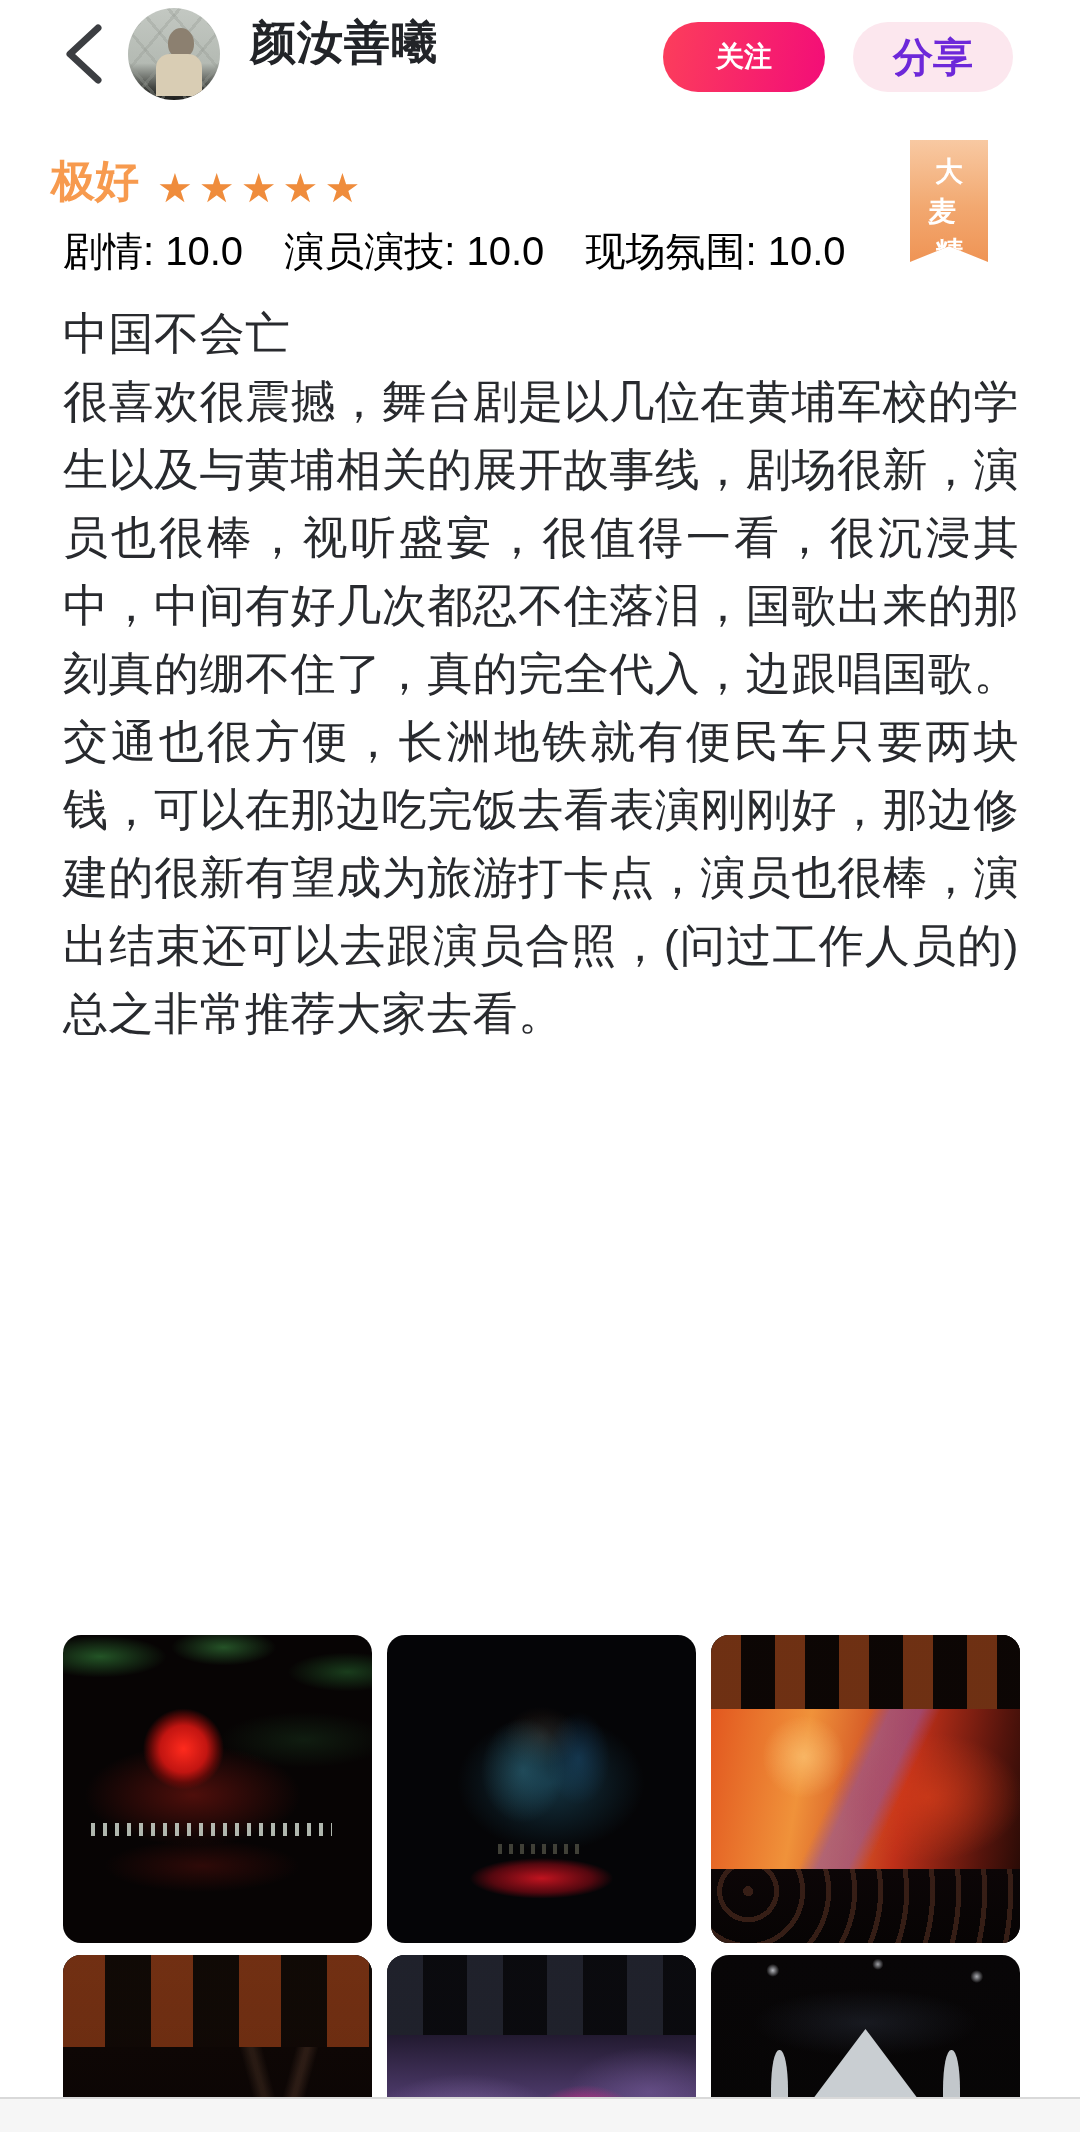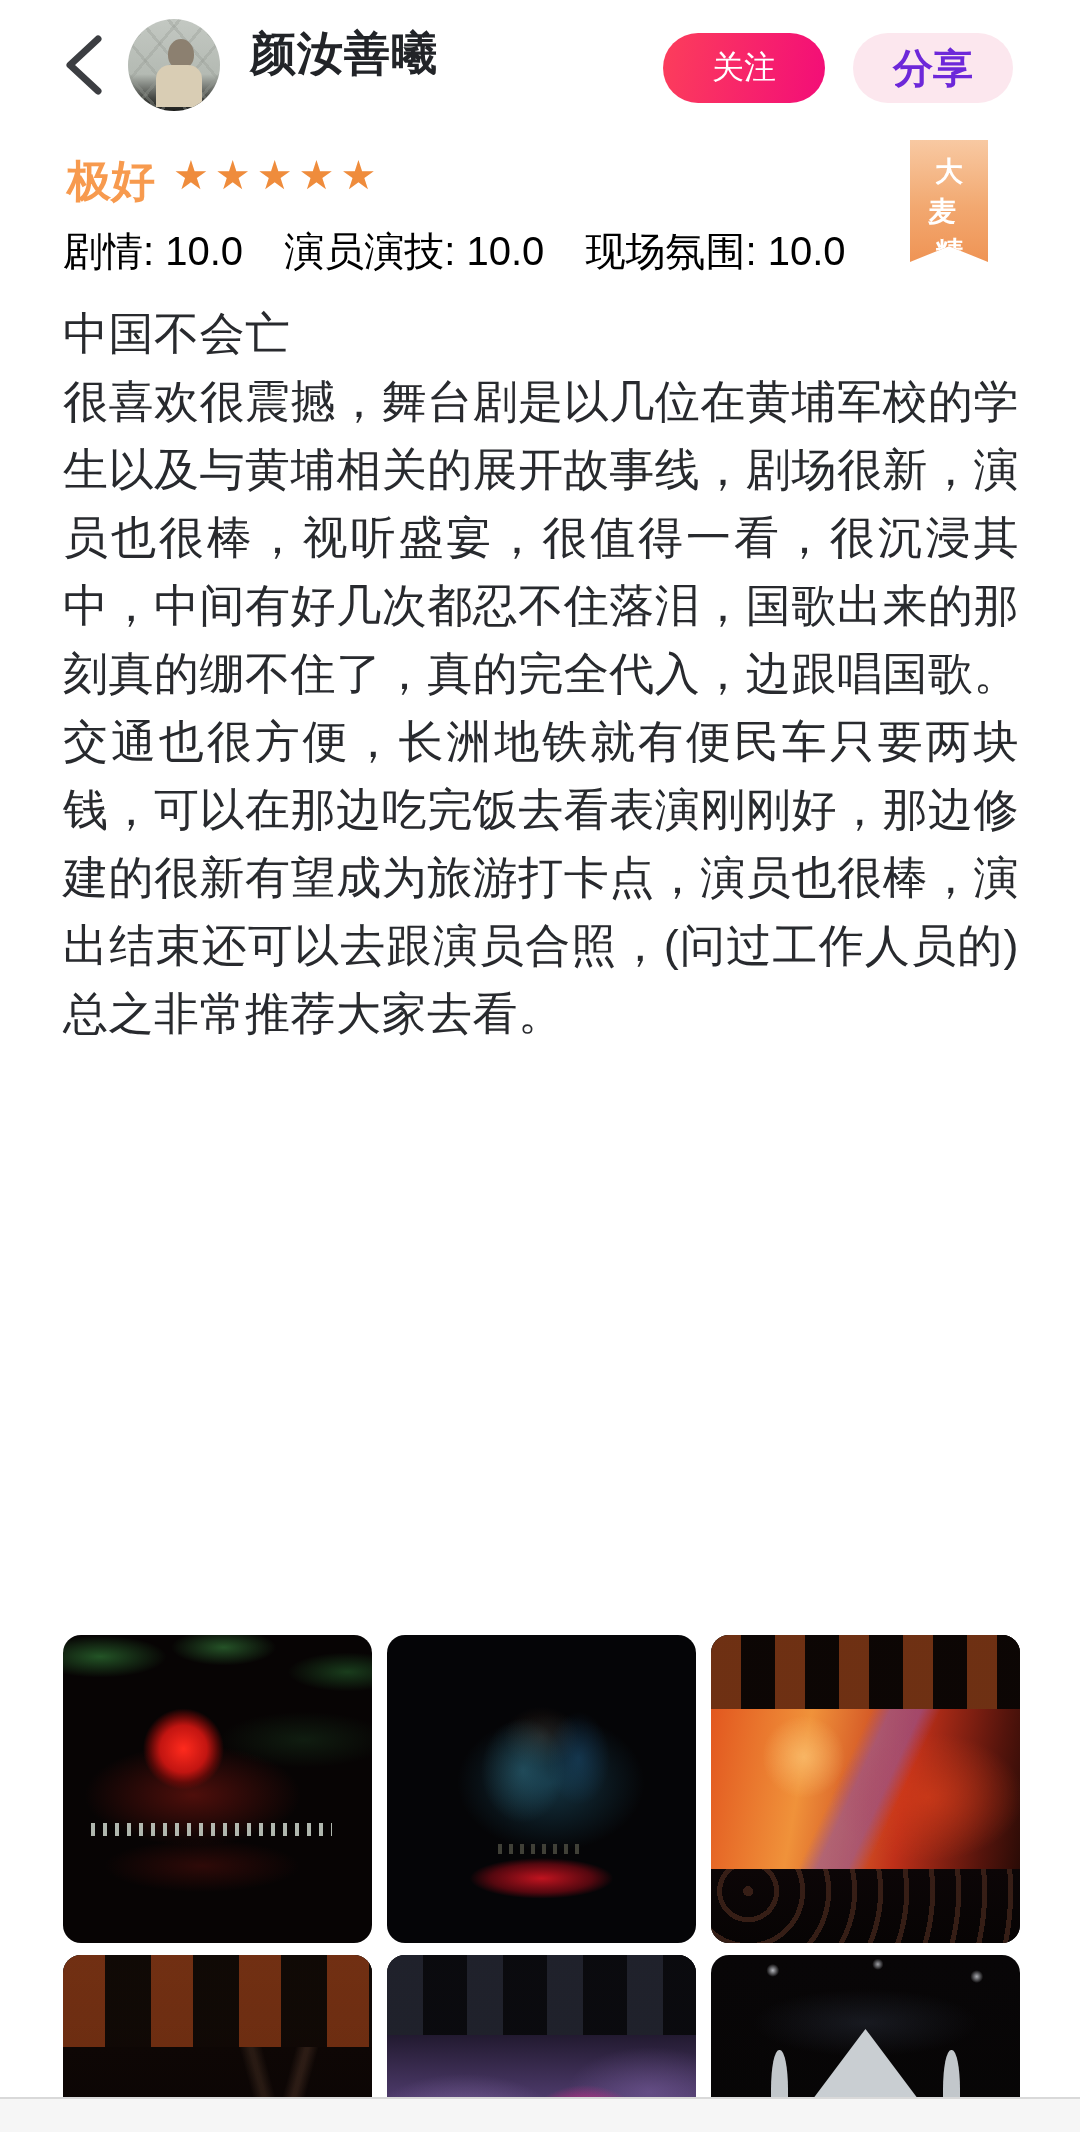--- a/index.html
+++ b/index.html
@@ -1,45 +1,45 @@
 <!DOCTYPE html>
 <html><head>
 <meta charset="utf-8">
 <style>
   * { margin:0; padding:0; box-sizing:border-box; }
   html,body { background:#ffffff; }
   body { font-family:"Liberation Sans","DejaVu Sans",sans-serif; }
   .page { position:relative; width:1080px; height:2132px; background:#ffffff; overflow:hidden; }
 
   
-  .header { position:absolute; top:11px; left:0; width:1080px; height:120px; }
+  .header { position:absolute; top:0; left:0; width:1080px; height:120px; }
   .back { position:absolute; left:58px; top:22px; width:52px; height:64px; cursor:pointer; }
   .avatar { position:absolute; left:128px; top:8px; width:92px; height:92px; border-radius:50%;
             overflow:hidden;
             background:
               repeating-linear-gradient(50deg, rgba(150,155,148,.35) 0 3px, transparent 3px 22px),
               repeating-linear-gradient(-50deg, rgba(150,155,148,.35) 0 3px, transparent 3px 22px),
               linear-gradient(180deg,#c3c8c2 0%,#b4bab3 60%,#454743 86%,#1c1d1b 100%);
   }
   .avatar .head { position:absolute; left:50%; top:22%; width:26px; height:30px; margin-left:-6px;
                   border-radius:50% 50% 45% 45%; background:#8c8070; }
   .avatar .bodyshape { position:absolute; left:50%; top:50%; width:46px; height:42px; margin-left:-18px;
                   border-radius:14px 14px 0 0; background:#d9cdb4; }
   .username { position:absolute; left:250px; top:12px; font-size:46px; font-weight:bold;
               color:#222428; letter-spacing:1px; }
   .meta { position:absolute; left:250px; top:70px; font-size:36px; color:#9aa0a4; }
   .btn-follow { position:absolute; left:663px; top:22px; width:162px; height:70px; border:none;
                 border-radius:35px; background:linear-gradient(100deg,#fc3e5b 0%,#f30d78 100%);
-                color:#ffffff; font-size:32px; font-weight:normal; font-family:inherit; cursor:pointer; }
+                color:#ffffff; font-size:28px; font-weight:bold; font-family:inherit; cursor:pointer; }
   .btn-share { position:absolute; left:853px; top:22px; width:160px; height:70px; border:none;
                border-radius:35px; background:#fce7ee; color:#6d28d9; font-size:40px;
                font-weight:bold; font-family:inherit; cursor:pointer; }
 
   
-  .grade-row { position:absolute; left:67px; top:152px; display:flex; align-items:flex-start; }
+  .grade-row { position:absolute; left:51px; top:152px; display:flex; align-items:flex-end; }
   .grade { font-size:44px; font-weight:bold; color:#f79a4e; }
   .stars { margin-left:18px; font-size:40px; color:#ef8c3c; letter-spacing:6px; }
   .scores { position:absolute; left:63px; top:224px; font-size:40px; color:#000000; }
   .scores span { margin-right:30px; }
   .badge { position:absolute; left:910px; top:140px; width:78px; height:122px;
            background:linear-gradient(180deg,#f8c9a2 0%,#f2a870 55%,#ef9455 100%);
            clip-path:polygon(0 0,100% 0,100% 100%,50% 87%,0 100%);
            color:#ffffff; text-align:center; }
   .badge div { font-size:28px; font-weight:bold; letter-spacing:14px; text-indent:14px; line-height:40px; }
   .badge div:first-child { margin-top:12px; }

